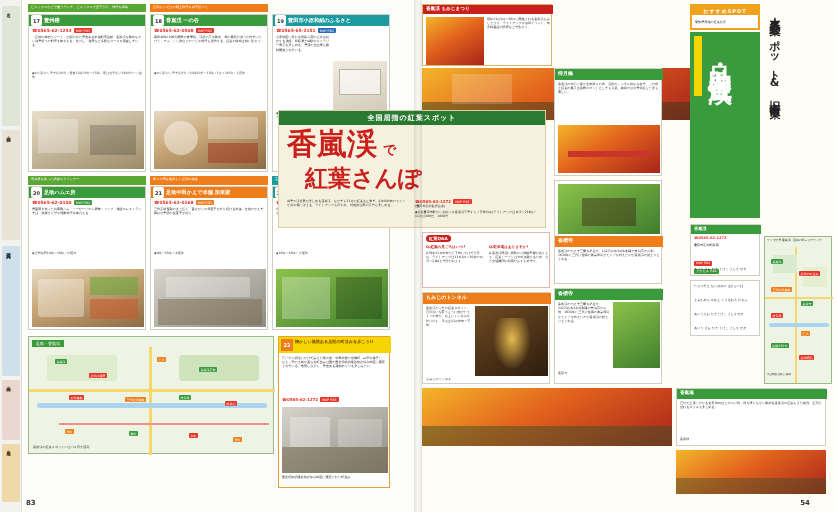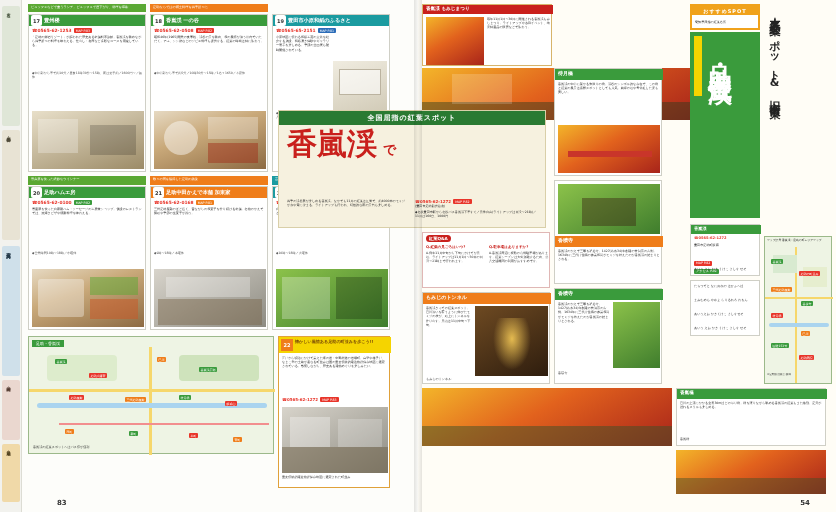--- a/index.html
+++ b/index.html
@@ -246,41 +246,42 @@
         <span class="mapbadge">MAP P.83</span>
       </div>
       <div class="abs ph-bldg" style="left:3px;top:70px;width:106px;height:66px;">
         <div class="abs" style="left:0;top:40px;width:106px;height:26px;background:rgba(110,95,70,.5);"></div>
         <div class="abs" style="left:8px;top:10px;width:40px;height:30px;background:rgba(255,255,255,.32);"></div>
         <div class="abs" style="left:56px;top:12px;width:44px;height:28px;background:rgba(255,255,255,.22);"></div>
       </div>
       <div class="abs tiny" style="left:3px;top:138px;width:106px;">重要伝統的建造物群保存地区に選定された町並み</div>
     </div>
 
-    <div class="pageno" style="left:26px;margin-left:31px;">83</div>
+    <div class="pageno" style="left:26px;">83</div>
   </div>
 
   <div class="abs rightpage">
 
     <div class="abs card" style="left:4px;top:4px;width:130px;height:62px;border:1px solid #d7b46a;">
       <div class="abs" style="left:0;top:0;width:130px;height:9px;background:#c9201c;color:#fff;font-size:4.6px;font-weight:bold;padding:0.5px 3px;box-sizing:border-box;">香嵐渓 もみじまつり</div>
       <div class="abs ph-leaf" style="left:3px;top:12px;width:58px;height:48px;"></div>
       <div class="abs tiny" style="left:64px;top:12px;width:63px;height:48px;overflow:hidden;">毎年11月1日〜30日に開催される香嵐渓もみじまつり。ライトアップや各種イベント、地元特産品の販売などで賑わう。</div>
     </div>
 
     <div class="abs ph-leaf" style="left:4px;top:68px;width:270px;height:52px;">
       <div class="abs" style="left:0;top:34px;width:270px;height:18px;background:rgba(40,60,30,.45);"></div>
       <div class="abs" style="left:30px;top:6px;width:60px;height:30px;background:rgba(255,255,255,.18);"></div>
       <div class="abs" style="left:160px;top:4px;width:70px;height:32px;background:rgba(180,40,20,.3);"></div>
     </div>
 
     <div class="abs hero" style="left:-140px;top:110px;width:268px;height:118px;">
       <div class="herobanner">全国屈指の紅葉スポット</div>
       <div class="abs herotitle" style="left:8px;top:18px;font-size:30px;line-height:1;">香嵐渓</div>
       <div class="abs herotitle" style="left:104px;top:30px;font-size:13px;">で</div>
+      <div class="abs herotitle" style="left:26px;top:56px;font-size:23px;line-height:1;">紅葉さんぽ</div>
       <div class="abs tiny" style="left:8px;top:88px;width:120px;height:26px;overflow:hidden;">四季の渓谷美が楽しめる香嵐渓。なかでも11月の紅葉は圧巻で、約4000本のモミジが赤や黄に染まる。ライトアップも行われ、幻想的な夜の景色も楽しめる。</div>
       <div class="abs" style="left:136px;top:88px;width:124px;">
         <div style="display:flex;gap:2px;align-items:center;">
           <span class="tel" style="font-size:4px;">☎0565-62-1272</span>
           <span class="mapbadge">MAP P.82</span>
         </div>
         <div class="tiny">(豊田市足助観光協会)</div>
         <div class="tiny" style="margin-top:2px;height:16px;overflow:hidden;">◆名鉄豊田市駅から名鉄バス香嵐渓下車すぐ／見学自由(ライトアップは日没〜21時)／11月は160台、1000円</div>
       </div>
     </div>

